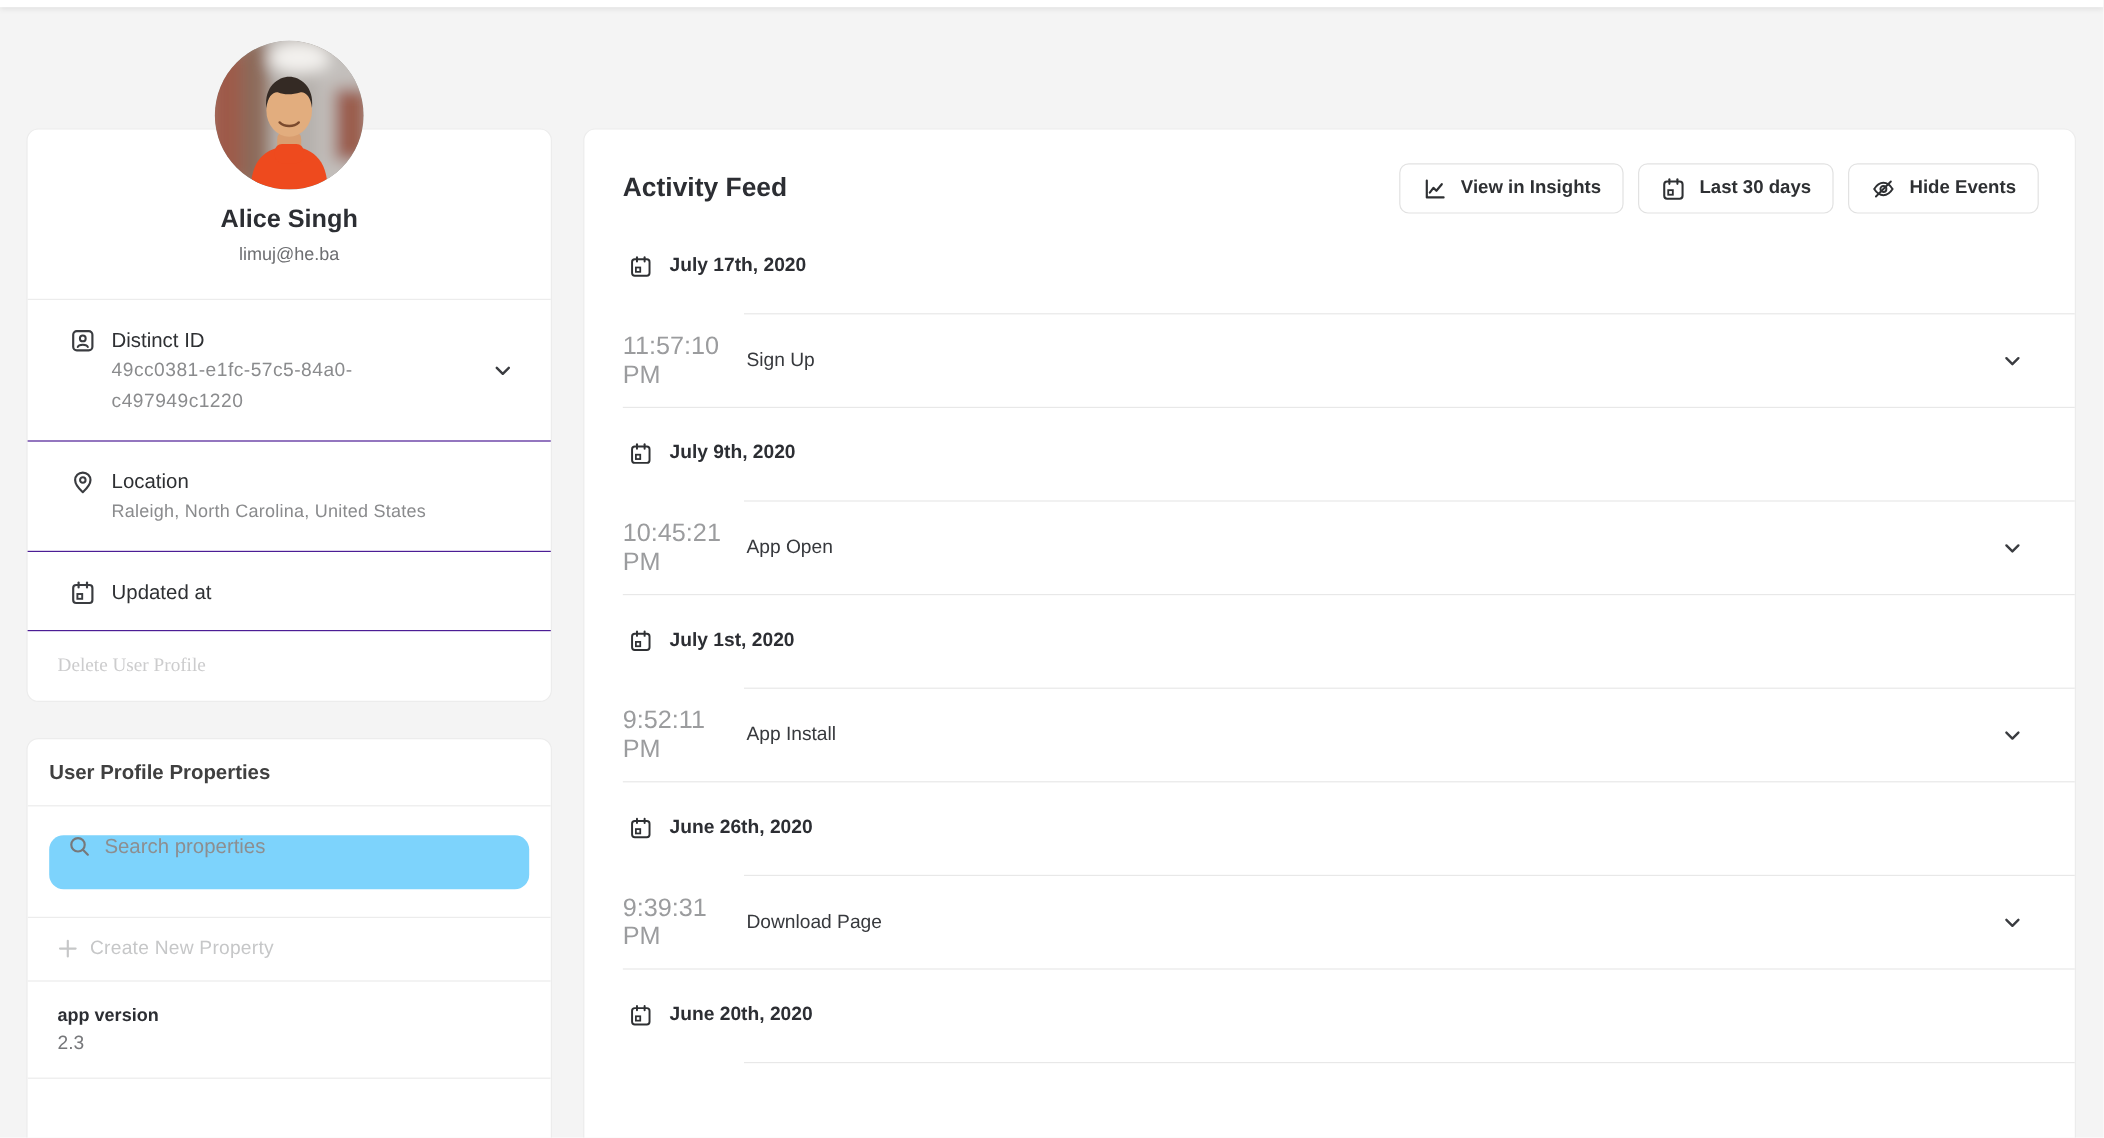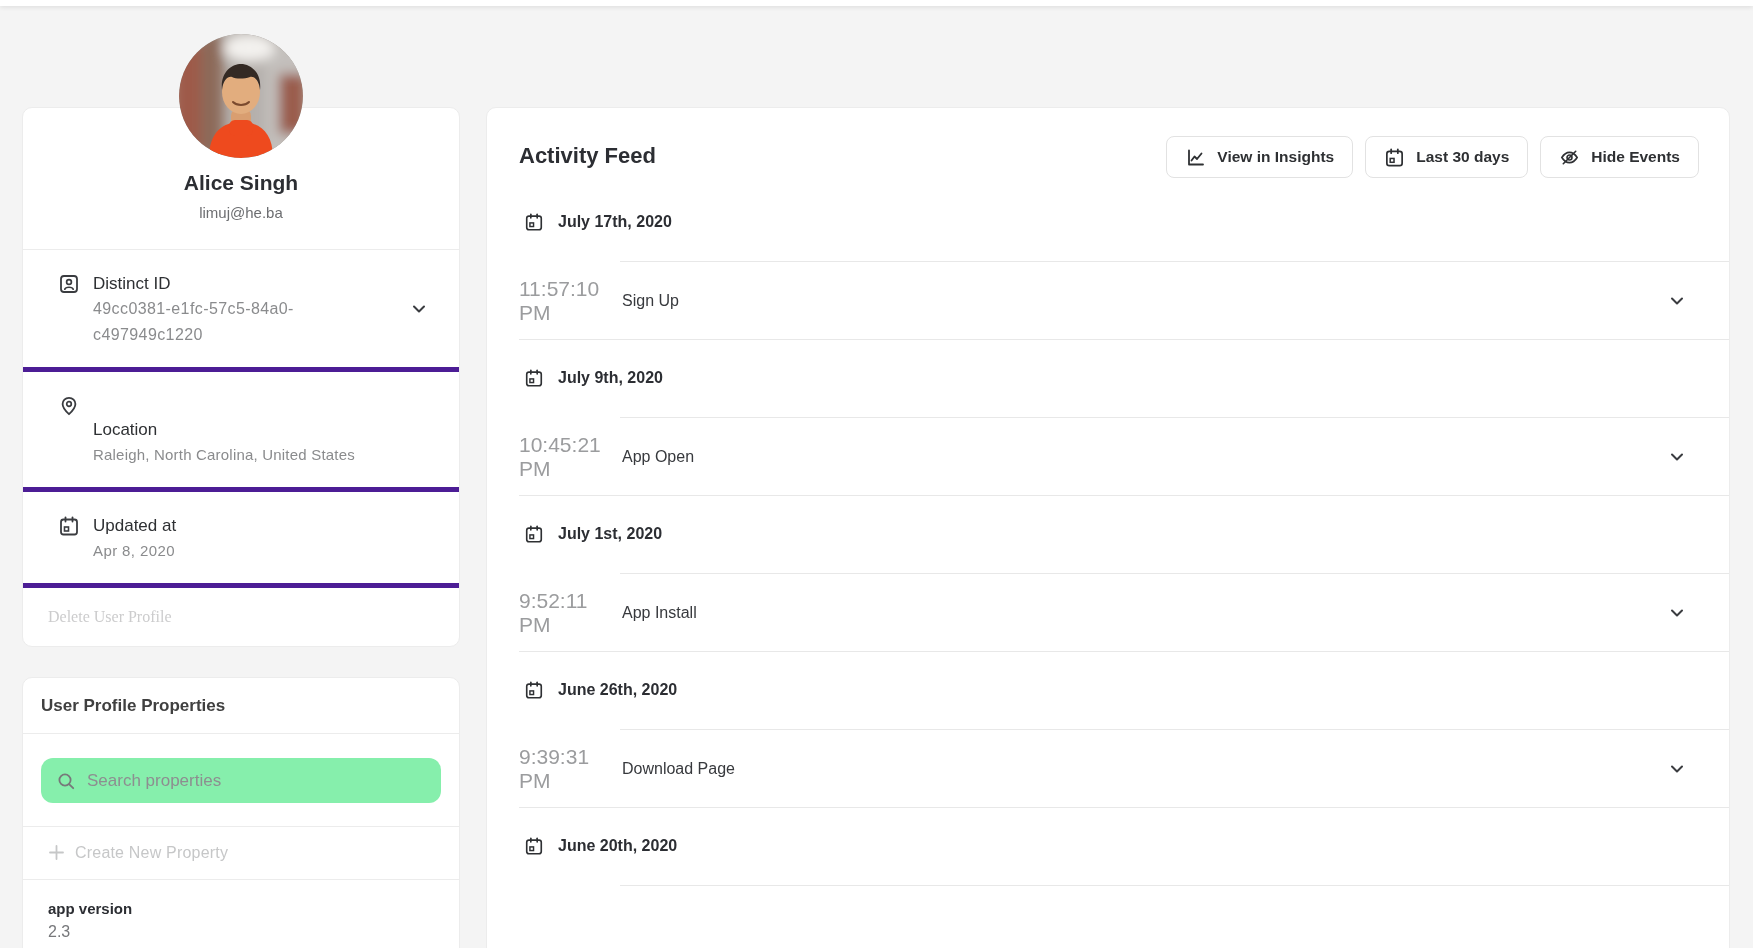--- a/index.html
+++ b/index.html
@@ -27,38 +27,38 @@
     position:absolute; left:50%; top:-74px; transform:translateX(-50%);
     width:124px; height:124px; border-radius:50%;
     overflow:hidden; background:#b5b0ac;
   }
   .avatar-wrap svg { display:block; }
   .profile-head { padding:62px 20px 26px; text-align:center; border-bottom:1px solid #ececec; }
   .profile-name { font-size:21px; font-weight:bold; line-height:26px; color:#2c2e33; }
   .profile-email { font-size:15px; line-height:20px; color:#6d6e71; margin-top:7px; }
   .field-row {
     display:flex; padding:21px 22px 19px 35px;
-    border-bottom:5px solid #4c1d95; position:relative;
+    border-bottom:1px solid #4c1d95; position:relative;
   }
   .field-icon { width:22px; height:22px; color:#3a3c40; flex:0 0 22px; margin-top:2px; }
   .field-body { margin-left:13px; width:258px; }
   .field-label { font-size:17px; line-height:25px; color:#2e3033; }
   .field-value { font-size:16px; line-height:26px; color:#8a8b8d; letter-spacing:0.4px; }
   .field-chevron {
     position:absolute; right:32px; top:50%; margin-top:-8px;
     width:16px; height:16px; color:#3a3c40; cursor:pointer;
   }
   .delete-row { padding:20px 25px;font-family:Liberation Serif, serif; }
   .delete-label { font-size:16px; color:#cccccd; cursor:pointer; }
   .props-card { margin-top:30px; height:400px; overflow:hidden; }
   .props-title { padding:18px 18px 17px; font-size:17px; font-weight:bold; color:#404040; border-bottom:1px solid #ececec; }
   .search-wrap { padding:24px 18px 23px; border-bottom:1px solid #ececec; }
   .search-box {
-    display:flex; align-items:center; gap:12px;
-    background:#86efac; border-radius:12px; height:45px; padding:0 16px;
+    display:flex; align-items:flex-start; gap:12px;
+    background:#7dd3fc; border-radius:12px; height:45px; padding:0 16px;
   }
   .search-icon { width:18px; height:18px; color:#77787a; flex:0 0 18px; }
   .search-input {
     border:none; outline:none; background:transparent; width:100%;
     font-size:17px; color:#57585a; font-family:inherit;
   }
   .search-input::placeholder { color:#8d8e90; }
   .create-row { display:flex; gap:10px; padding:17px 18px 17px 25px; border-bottom:1px solid #ececec; cursor:pointer; }
   .plus-icon { width:17px; height:17px; color:#c6c7c8; }
   .create-label { font-size:16px; color:#c6c7c8; letter-spacing:0.2px; }
@@ -186,33 +186,32 @@
       </div>
       <svg class="field-chevron" viewBox="0 0 16 16">
           <use href="#i-chevron"></use>
         </svg>
     </div>
 
     <div class="field-row">
       <svg class="field-icon" viewBox="0 0 22 22">
           <use href="#i-pin"></use>
         </svg>
-      <div class="field-body" style="width:340px;margin-top:24px;">
+      <div class="field-body" style="width:340px;">
         <div class="field-label">Location</div>
         <div class="field-value" style="font-size:15px; letter-spacing:0.2px;">Raleigh, North Carolina, United States</div>
       </div>
     </div>
 
     <div class="field-row">
       <svg class="field-icon" viewBox="0 0 22 22">
           <use href="#i-calendar"></use>
         </svg>
       <div class="field-body">
         <div class="field-label">Updated at</div>
-        <div class="field-value" style="font-size:15px;">Apr 8, 2020</div>
       </div>
     </div>
 
     <div class="delete-row">
       <span class="delete-label">Delete User Profile</span>
     </div>
   </div>
 
   <div class="card props-card">
     <div class="props-title">User Profile Properties</div>

